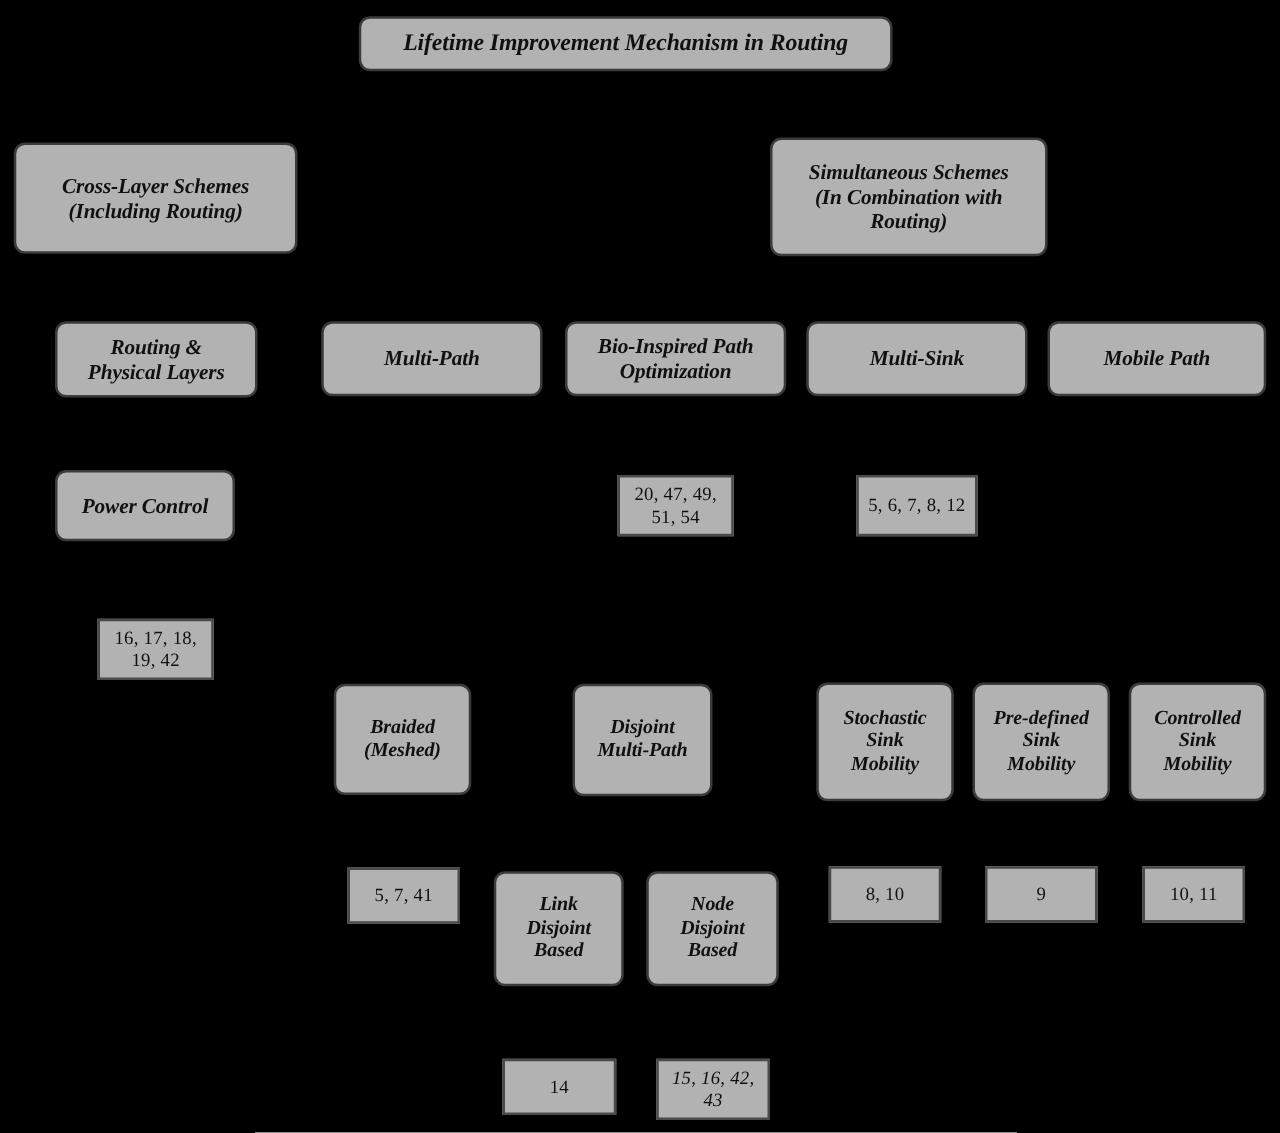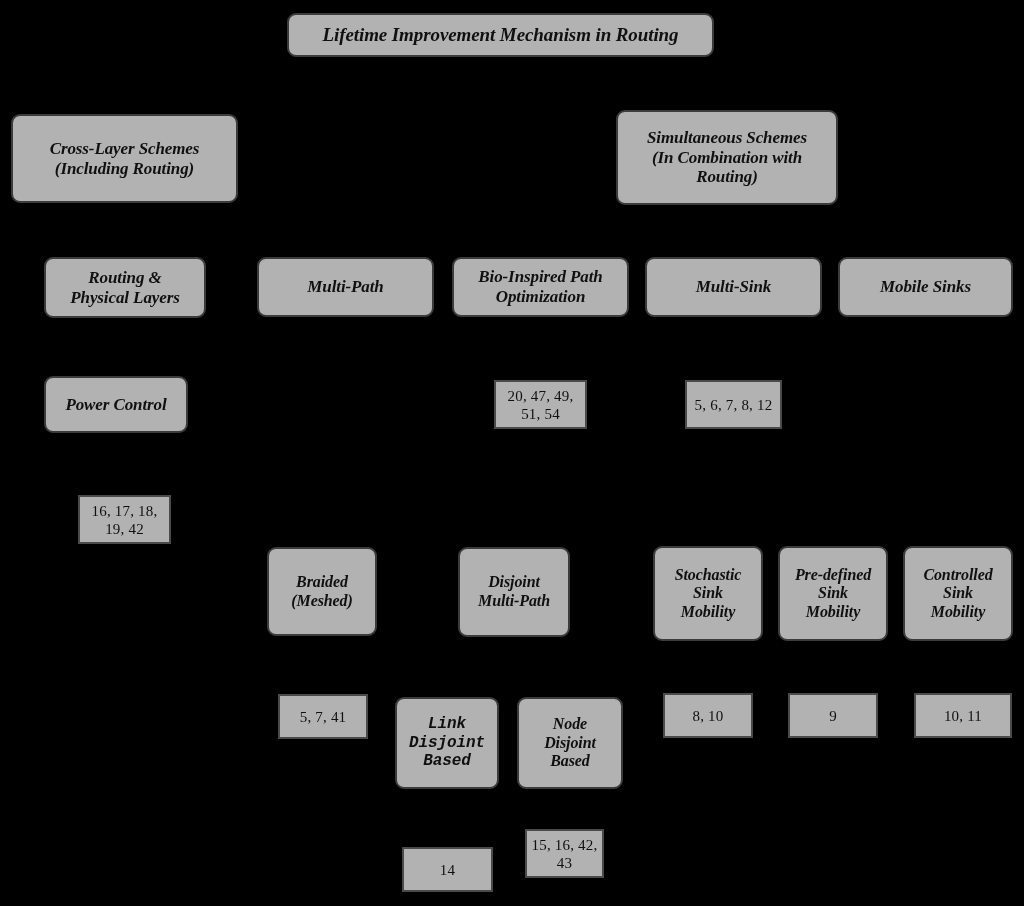--- a/index.html
+++ b/index.html
@@ -131,51 +131,51 @@
 (In Combination with
 Routing)</div>
   <div class="node rounded s-l2" style="left:44px; top:376px; width:144px; height:57px;">Power Control</div>
   <div class="node leaf s-leaf" style="left:78px; top:495px; width:93px; height:49px;">16, 17, 18,
 19, 42</div>
 
   <div class="node rounded s-l2" style="left:257px; top:257px; width:177px; height:60px;">Multi-Path</div>
   <div class="node rounded s-l2" style="left:452px; top:257px; width:177px; height:60px;">Bio-Inspired Path
 Optimization</div>
   <div class="node rounded s-l2" style="left:645px; top:257px; width:177px; height:60px;">Multi-Sink</div>
-  <div class="node rounded s-l2" style="left:838px; top:257px; width:175px; height:60px;">Mobile Sinks</div>
+  <div class="node rounded s-l2" style="left:838px; top:257px; width:175px; height:60px;">Mobile Path</div>
 
   <div class="node leaf s-leaf" style="left:494px; top:380px; width:93px; height:49px;">20, 47, 49,
 51, 54</div>
   <div class="node leaf s-leaf" style="left:685px; top:380px; width:97px; height:49px;">5, 6, 7, 8, 12</div>
 
   <div class="node rounded s-l3" style="left:267px; top:547px; width:110px; height:89px;">Braided
 (Meshed)</div>
   <div class="node rounded s-l3" style="left:458px; top:547px; width:112px; height:90px;">Disjoint
 Multi-Path</div>
 
   <div class="node leaf s-leaf" style="left:278px; top:694px; width:90px; height:45px;">5, 7, 41</div>
 
-  <div class="node rounded s-l3" style="left:395px; top:697px; width:104px; height:92px;font-family:Liberation Mono, monospace;">Link
+  <div class="node rounded s-l3" style="left:395px; top:697px; width:104px; height:92px;">Link
 Disjoint
 Based</div>
   <div class="node rounded s-l3" style="left:517px; top:697px; width:106px; height:92px;">Node
 Disjoint
 Based</div>
 
   <div class="node leaf s-leaf" style="left:402px; top:847px; width:91px; height:45px;">14</div>
-  <div class="node leaf s-leaf" style="left:525px; top:829px; width:79px; height:49px;">15, 16, 42,
+  <div class="node leaf s-leaf" style="left:525px; top:847px; width:91px; height:49px;font-style:italic;">15, 16, 42,
 43</div>
 
   <div class="node rounded s-l3" style="left:653px; top:546px; width:110px; height:95px;">Stochastic
 Sink
 Mobility</div>
   <div class="node rounded s-l3" style="left:778px; top:546px; width:110px; height:95px;">Pre-defined
 Sink
 Mobility</div>
   <div class="node rounded s-l3" style="left:903px; top:546px; width:110px; height:95px;">Controlled
 Sink
 Mobility</div>
 
   <div class="node leaf s-leaf" style="left:663px; top:693px; width:90px; height:45px;text-align:center;">8, 10</div>
   <div class="node leaf s-leaf" style="left:788px; top:693px; width:90px; height:45px;">9</div>
-  <div class="node leaf s-leaf" style="left:914px; top:693px; width:98px; height:45px;">10, 11</div>
+  <div class="node leaf s-leaf" style="left:914px; top:693px; width:82px; height:45px;">10, 11</div>
 
 </div>
 
 </body></html>

